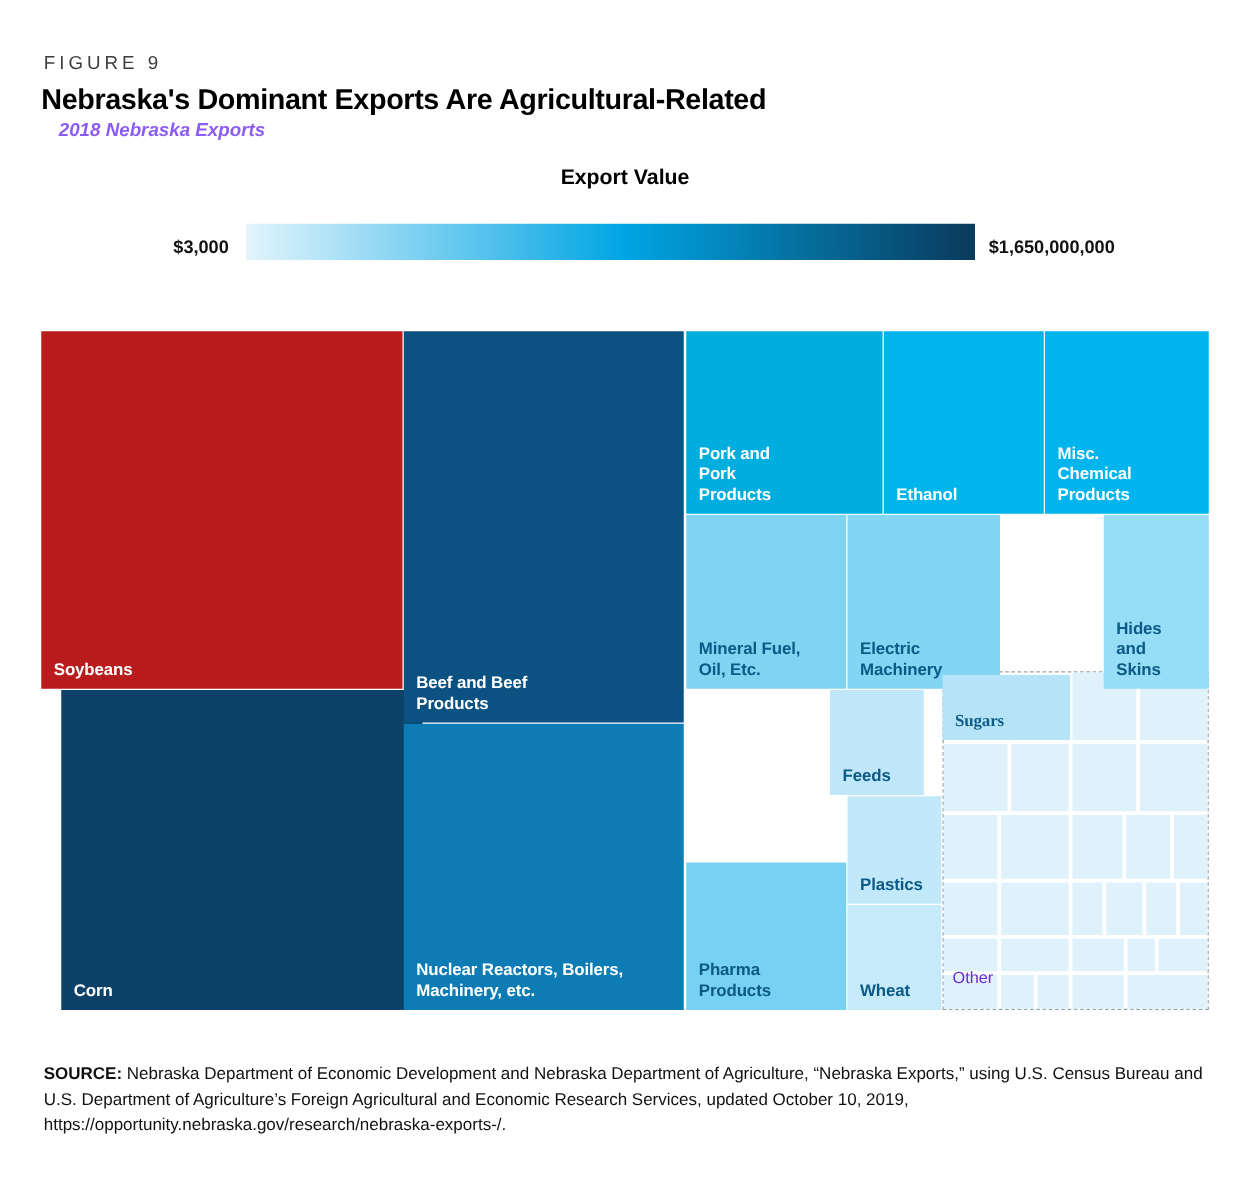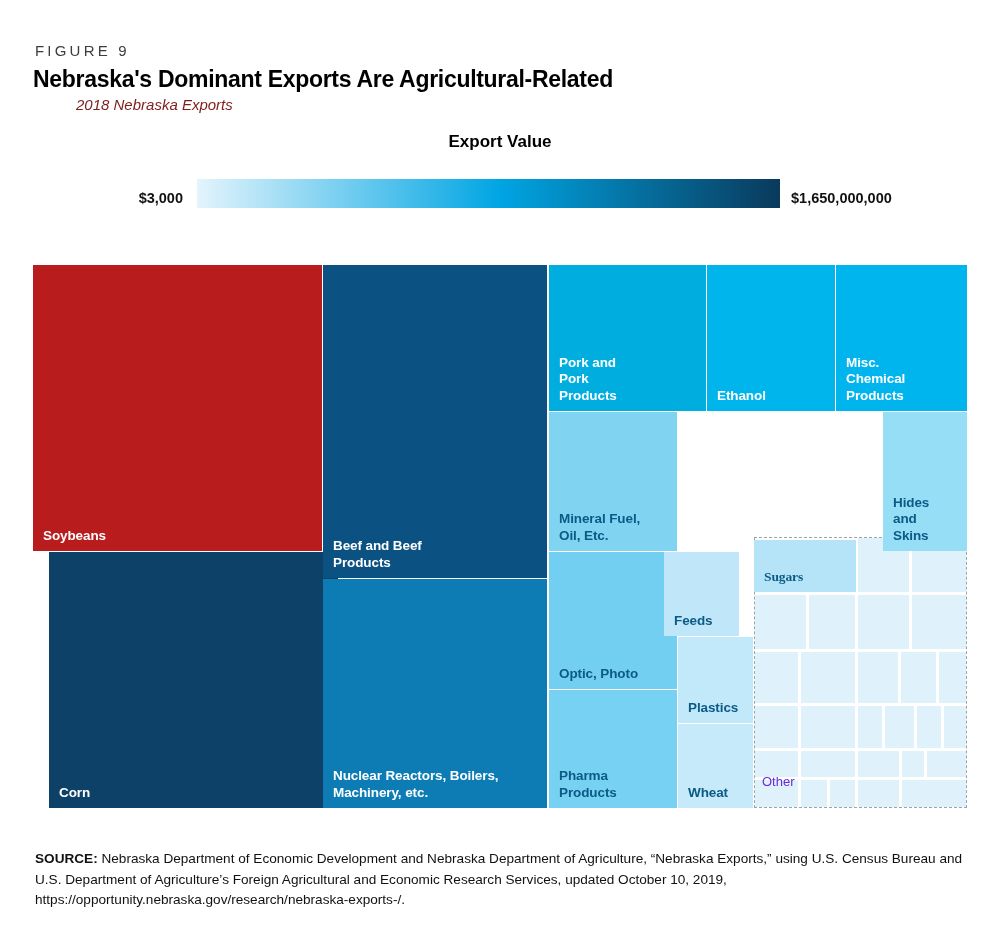--- a/index.html
+++ b/index.html
@@ -37,24 +37,23 @@
     font-weight: bold;
     letter-spacing: -0.3px;
     color: #000000;
     white-space: nowrap;
   }
   #chart-subtitle {
     position: absolute;
     left: 47px; top: 96px;
     font-size: 15px;
     font-style: italic;
-    font-weight: normal;
-    color: #7f1d1d;
-    white-space: nowrap;
-    margin-left: 29px;
+    font-weight: bold;
+    color: #8b5cf6;
+    white-space: nowrap;
   }
   
   #legend-title {
     position: absolute;
     left: 0; top: 132px;
     width: 1000px;
     text-align: center;
     font-size: 17px;
     font-weight: bold;
     color: #000000;
@@ -201,25 +200,25 @@
       </div>
       <div class="cell lightbg" style="left: 674px; top: 0px; width: 128px; height: 146px; background: rgb(0, 180, 236);">
         <div class="lbl">Ethanol</div>
       </div>
       <div class="cell lightbg" style="left: 803px; top: 0px; width: 131px; height: 146px; background: rgb(0, 181, 238);">
         <div class="lbl">Misc.<br>Chemical<br>Products</div>
       </div>
       <div class="cell midtext" style="left: 516px; top: 147px; width: 128px; height: 139px; background: rgb(128, 212, 242); padding-left: 15px;">
         <div class="lbl">Mineral Fuel,<br>Oil, Etc.</div>
       </div>
+      <div class="cell midtext" style="left: 645px; top: 147px; width: 122px; height: 139px; background: rgb(130, 213, 243);">
+        <div class="lbl">Electric<br>Machinery</div>
+      </div>
       <div class="cell midtext" style="left: 850px; top: 147px; width: 84px; height: 139px; background: rgb(150, 221, 246);">
         <div class="lbl">Hides<br>and<br>Skins</div>
-      </div>
-      <div class="cell midtext" style="left: 516px; top: 287px; width: 128px; height: 137px; background: rgb(115, 207, 242);">
-        <div class="lbl">Optic, Photo</div>
       </div>
       <div class="cell midtext" style="left: 516px; top: 425px; width: 128px; height: 118px; background: rgb(119, 209, 242);">
         <div class="lbl">Pharma<br>Products</div>
       </div>
       <div class="cell midtext" style="left: 631px; top: 287px; width: 75px; height: 84px; background: rgb(191, 231, 249); text-decoration: underline;">
         <div class="lbl">Feeds</div>
       </div>
       <div class="cell midtext" style="left: 645px; top: 372px; width: 75px; height: 86px; background: rgb(194, 233, 250);">
         <div class="lbl">Plastics</div>
       </div>

